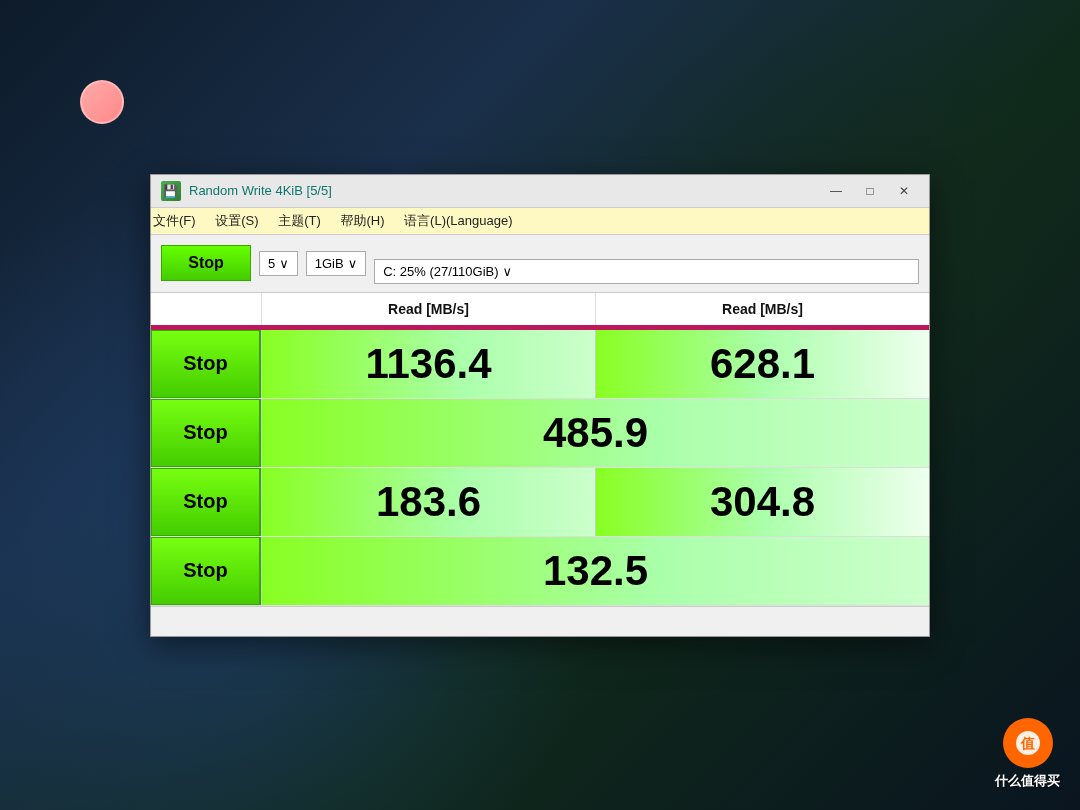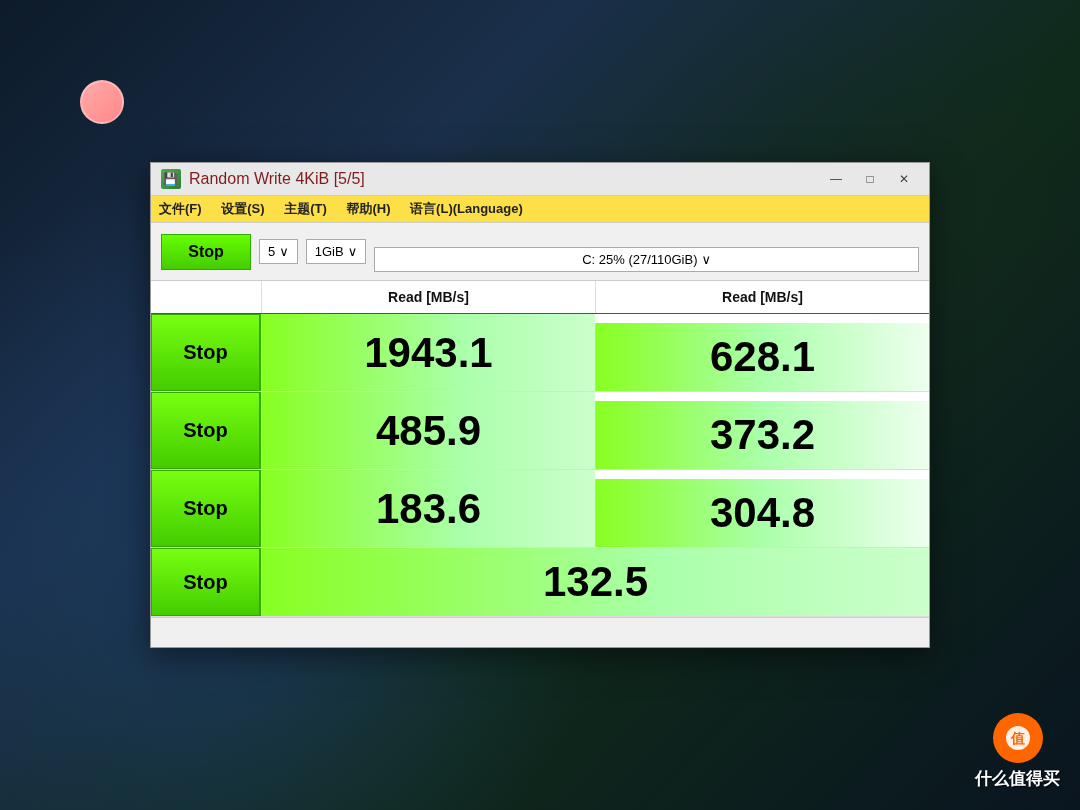--- a/index.html
+++ b/index.html
@@ -55,23 +55,23 @@
       background: linear-gradient(135deg, #4CAF50, #2e7d32);
       border-radius: 2px;
       display: flex;
       align-items: center;
       justify-content: center;
       font-size: 12px;
       color: white;
     }
 
     .title-text {
-      font-size: 16px;
+      font-size: 13px;
       font-weight: normal;
-      color: #7f1d1d;
+      color: #0f766e;
     }
 
     .window-controls {
       display: flex;
       gap: 4px;
     }
 
     .win-btn {
       width: 30px;
       height: 20px;
@@ -79,26 +79,25 @@
       border: none;
       cursor: pointer;
       display: flex;
       align-items: center;
       justify-content: center;
       font-size: 12px;
       color: #444;
     }
 
     .menu-bar {
-      background: #fde047;
+      background: #fef9c3;
       border-bottom: 1px solid #ccc;
-      padding: 4px 8px;
+      padding: 4px 2px;
       font-size: 13px;
       color: #222;
-      font-weight: bold;
     }
 
     .menu-bar span { margin-right: 16px; cursor: pointer; }
 
     .toolbar {
       background: #f0f0f0;
       padding: 8px 10px;
       display: flex;
       align-items: center;
       gap: 8px;
@@ -123,32 +122,32 @@
       border: 1px solid #aaa;
       background: white;
       padding: 4px 8px;
       font-size: 13px;
       cursor: pointer;
       gap: 4px;
     }
 
     .drive-dropdown {
       flex: 1;
-      justify-content: center;
+      justify-content: flex-start;
       margin-top: 16px;
     }
 
     .content-area {
       background: white;
       padding: 0;
     }
 
     .col-headers {
       display: flex;
-      border-bottom: 1px solid #be185d;
+      border-bottom: 5px solid #be185d;
       align-items: center;
     }
 
     .col-header-spacer {
       width: 110px;
       min-width: 110px;
     }
 
     .col-header {
       flex: 1;
@@ -191,21 +190,20 @@
       font-size: 42px;
       font-weight: 900;
       color: #000;
       border-left: 1px solid #ccc;
       padding: 10px 8px;
       font-family: Arial Black, Arial, sans-serif;
     }
 
     .value-cell.write {
       background: linear-gradient(to right, #88ff22 0%, #aaffaa 50%, #eeffee 100%);
-      margin-top: 9px;
     }
 
     .bottom-bar {
       background: #f0f0f0;
       border-top: 1px solid #ccc;
       padding: 8px 10px;
       font-size: 12px;
       color: #555;
       min-height: 30px;
     }
@@ -227,21 +225,21 @@
       background: #ff6600;
       border-radius: 50%;
       display: flex;
       align-items: center;
       justify-content: center;
       margin-bottom: 4px;
     }
 
     .watermark-text {
       color: white;
-      font-size: 17px;
+      font-size: 13px;
       font-weight: bold;
       text-shadow: 1px 1px 2px rgba(0,0,0,0.8);
     }
 
     .avatar-circle {
       position: absolute;
       top: 80px;
       left: 80px;
       width: 44px;
       height: 44px;
@@ -302,28 +300,27 @@
   <div class="content-area">
 
     <div class="col-headers">
       <div class="col-header-spacer"></div>
       <div class="col-header">Read [MB/s]</div>
       <div class="col-header">Read [MB/s]</div>
     </div>
 
     <div class="bench-row">
       <div class="stop-cell">Stop</div>
-      <div class="value-cell">1943.1</div>
+      <div class="value-cell">1136.4</div>
       <div class="value-cell write">628.1</div>
     </div>
 
     <div class="bench-row">
       <div class="stop-cell">Stop</div>
       <div class="value-cell">485.9</div>
-      <div class="value-cell write">373.2</div>
     </div>
 
     <div class="bench-row">
       <div class="stop-cell">Stop</div>
       <div class="value-cell">183.6</div>
       <div class="value-cell write">304.8</div>
     </div>
 
     <div class="bench-row">
       <div class="stop-cell">Stop</div>

